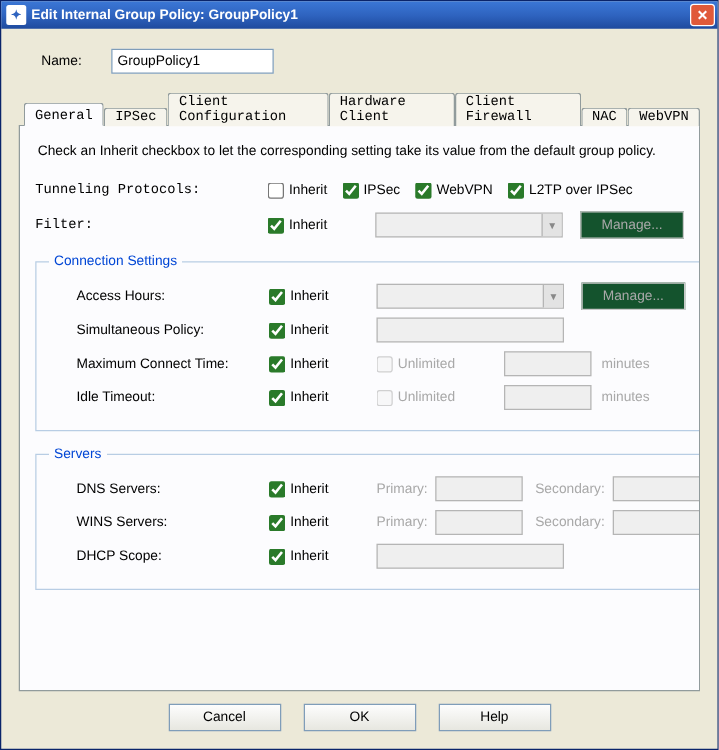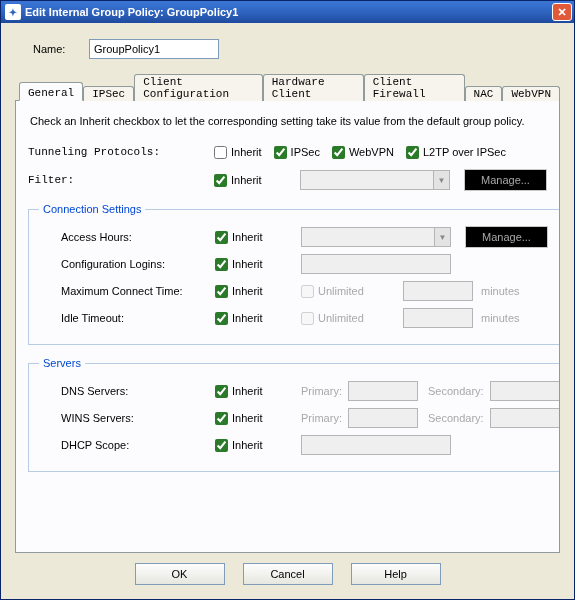--- a/index.html
+++ b/index.html
@@ -127,21 +127,21 @@
   height: 22px;
   border: 1px solid #7f9db9;
   background: linear-gradient(#fdfdfd, #e7e7e0);
   padding: 0 16px;
   font-family: inherit; font-size: 11px;
   cursor: pointer;
 }
 .btn.disabled {
   color: #a8a8a8;
   border-color: #c8c8c8;
-  background: #000000;
+  background: #14532d;
   cursor: default;
 }
 fieldset {
   border: 1px solid #b8cde4;
   margin: 12px 0 6px 0;
   padding: 6px 10px 10px 10px;
 }
 legend { color: #0046d5; padding: 0 4px; }
 .sub-row {
   display: flex; align-items: center;
@@ -242,21 +242,21 @@
               </label>
             </span>
           <div class="select-disabled">
             <div class="select-arrow">▼</div>
           </div>
           <span style="width:14px"></span>
           <button class="btn disabled">Manage...</button>
         </div>
 
         <div class="sub-row">
-          <span class="lbl2">Configuration Logins:</span>
+          <span class="lbl2">Simultaneous Policy:</span>
           <span class="inherit-cell">
               <label class="cb">
                 <input type="checkbox" checked="" style="">
                 <span>Inherit</span>
               </label>
             </span>
           <div class="text-disabled" style="width:150px"></div>
         </div>
 
         <div class="sub-row">
@@ -333,19 +333,19 @@
                 <span>Inherit</span>
               </label>
             </span>
           <div class="text-disabled" style="width:150px"></div>
         </div>
       </fieldset>
 
     </div>
 
     <div class="footer">
+      <button class="btn">Cancel</button>
       <button class="btn">OK</button>
-      <button class="btn">Cancel</button>
       <button class="btn">Help</button>
     </div>
 
   </div>
 </div>
 
 </body></html>

